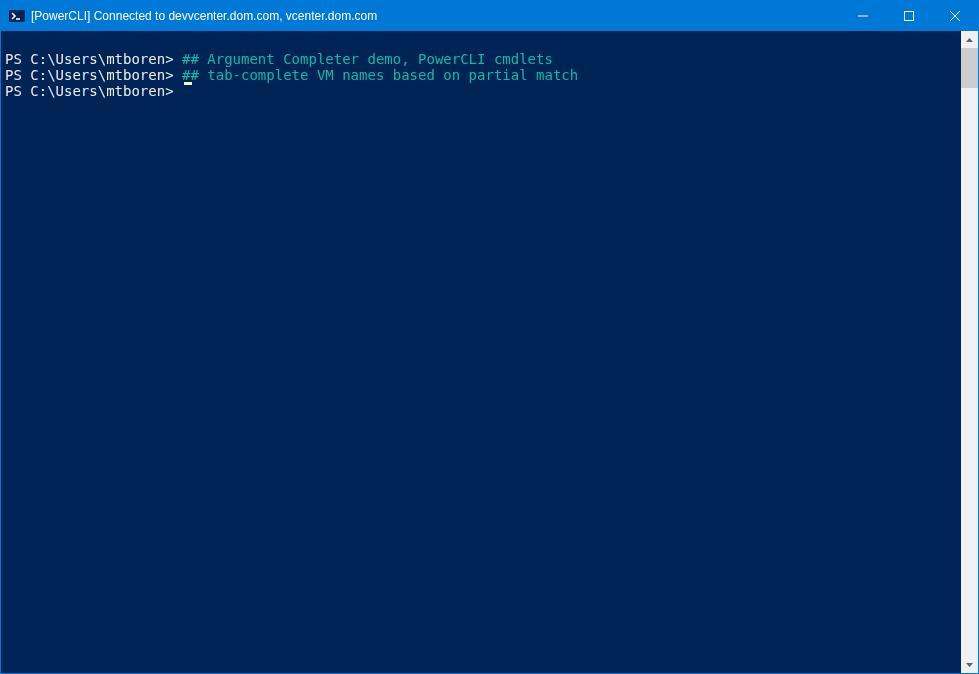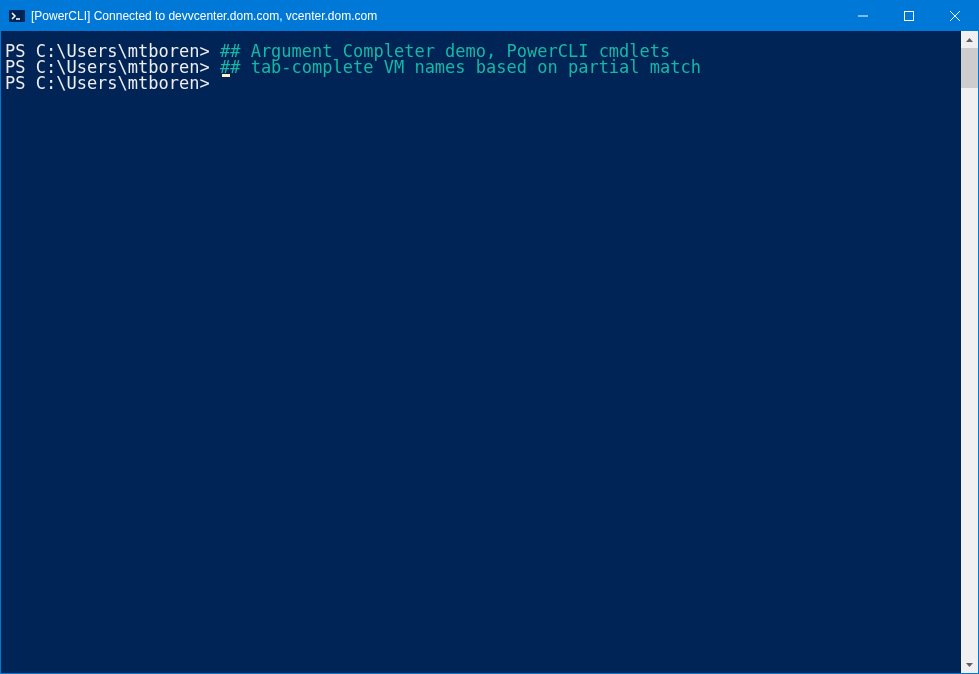--- a/index.html
+++ b/index.html
@@ -60,23 +60,23 @@
     }
     .content-area {
       flex: 1;
       display: flex;
       overflow: hidden;
     }
     .terminal {
       flex: 1;
       background: #012456;
       color: #eeedf0;
-      font-size: 17px;
+      font-size: 14px;
       line-height: 16px;
-      padding: 12px 0 0 4px;
+      padding: 20px 0 0 4px;
       white-space: pre;
       overflow: hidden;
       font-family: Consolas, 'Lucida Console', monospace;
     }
     .terminal-line {
       display: flex;
     }
     .prompt {
       color: #eeedf0;
     }

